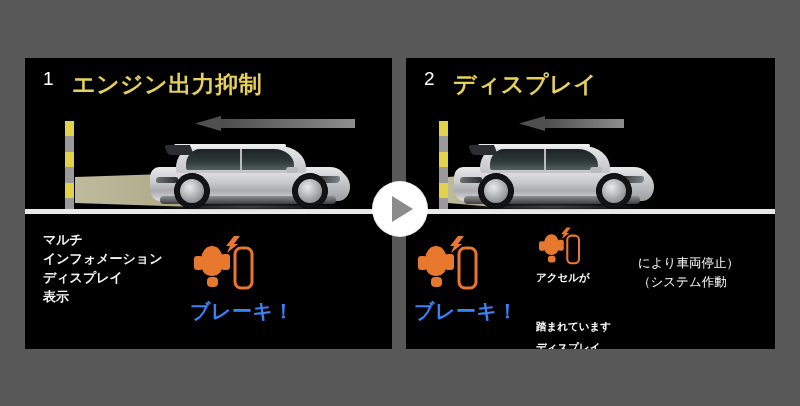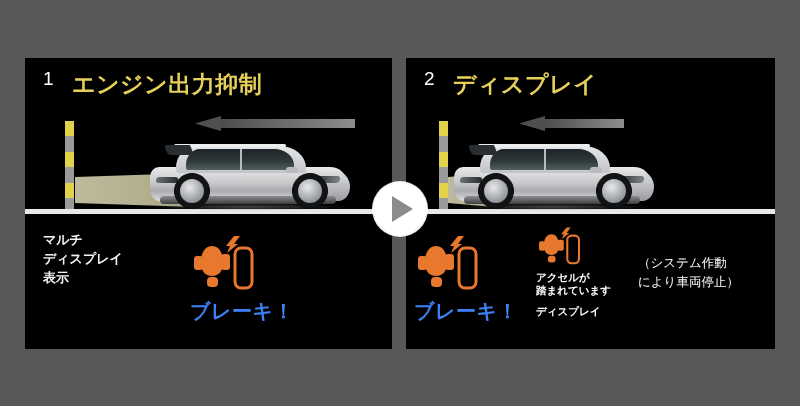--- a/index.html
+++ b/index.html
@@ -169,21 +169,21 @@
     color:#f2f2f2;font-size:13px;line-height:19px;white-space:nowrap;font-weight:bold;
   }
 
   
   .warn{position:absolute;text-align:left;text-decoration:underline;}
   .warn .icon{margin:0 auto;}
   .warn .big-text{
     color:#3b82f6;font-weight:700;letter-spacing:0.5px;
   }
   .warn .sm-text{
-    color:#ffffff;font-weight:700;line-height:13px;
+    color:#ffffff;font-weight:700;line-height:13px;margin-top:36px;
   }
   .sys-note{
     position:absolute;color:#ffffff;font-size:12.5px;line-height:19px;
     white-space:nowrap;
   }
 
   
   .play-btn{
     position:absolute;left:373px;top:182px;width:54px;height:54px;
     background:#ffffff;border-radius:50%;
@@ -238,20 +238,21 @@
         <div class="wheel rear"></div>
         <div class="wheel front"></div>
       </div>
     </div>
 
     <div class="divider"></div>
 
     <div class="bottom">
       <div class="mid-label">
         <div>マルチ</div>
+        <div>インフォメーション</div>
         <div>ディスプレイ</div>
         <div>表示</div>
       </div>
 
       <div class="warn" style="left:165px;top:20px;width:135px;">
         <svg class="icon" width="66" height="58" viewBox="0 0 66 58">
           <g fill="#e8782d">
             <path d="M44 2 L36 12 L40 12 L37 19 L48 10 L44 10 L50 2 Z"></path>
             <rect x="4" y="22" width="9" height="14" rx="3"></rect>
             <rect x="31" y="20" width="9" height="16" rx="3"></rect>
@@ -330,22 +331,22 @@
             <rect x="17" y="43" width="11" height="10" rx="4"></rect>
           </g>
           <rect x="45" y="14" width="17" height="40" rx="6" fill="none" stroke="#e8782d" stroke-width="3"></rect>
         </svg>
         <div class="sm-text" style="font-size:10.5px;margin-top:1px;">アクセルが</div>
         <div class="sm-text" style="font-size:10.5px;">踏まれています</div>
         <div class="sm-text" style="font-size:10.5px;margin-top:8px;">ディスプレイ</div>
       </div>
 
       <div class="sys-note" style="left:232px;top:40px;">
+        <div>により車両停止）</div>
         <div>（システム作動</div>
-        <div>により車両停止）</div>
       </div>
 
     </div>
   </div>
 
   <div class="play-btn">
     <div class="play-tri"></div>
   </div>
 
 </div>

